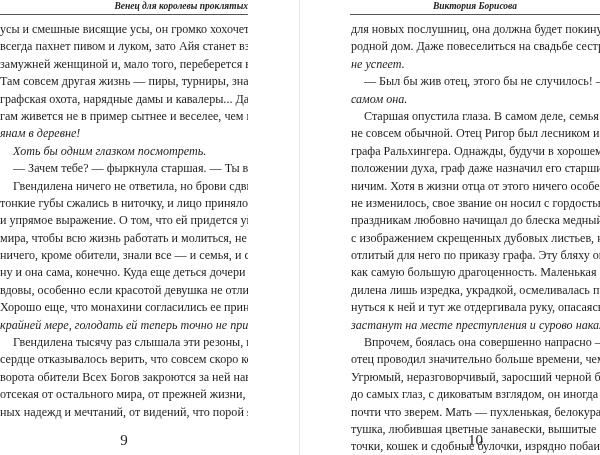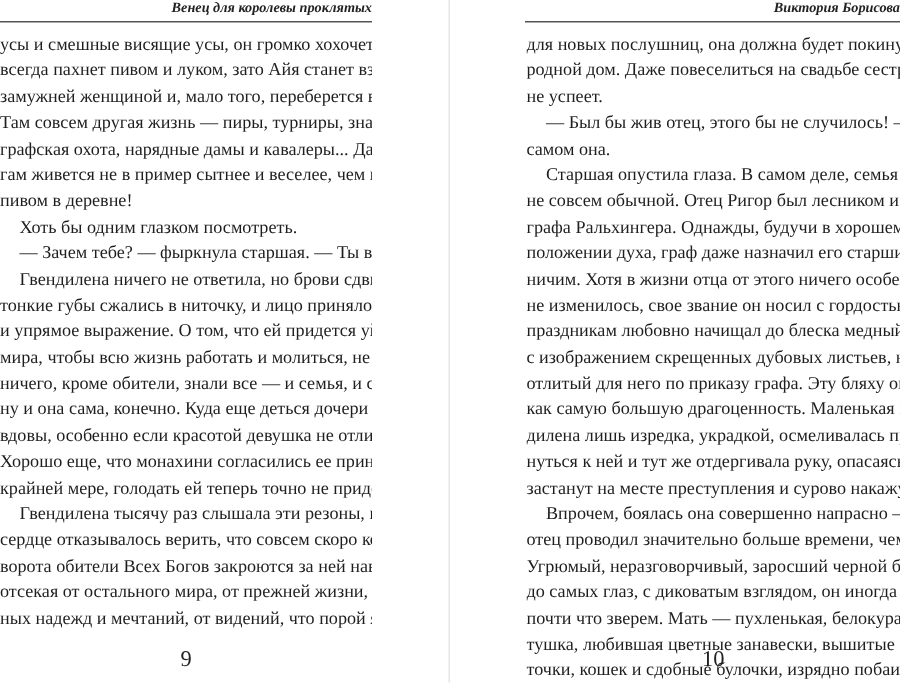--- a/index.html
+++ b/index.html
@@ -9,30 +9,30 @@
     .page-left { left: 0; width: 299px; }
     .page-right { left: 300px; width: 300px; }
     .gutter { position: absolute; left: 299px; top: 0; width: 1px; height: 455px; background: #e6e6e6; }
     .running-head {
       position: absolute; top: 0; height: 14px;
       font-family: "Liberation Serif", serif; font-style: italic; font-weight: bold;
       font-size: 9.5px; line-height: 12px; color: #222;
       border-bottom: 1px solid #555;
     }
     .page-left .running-head { left: 0; width: 248px; text-align: right; }
-    .page-right .running-head { left: 50px; width: 250px; text-align: right; }
+    .page-right .running-head { left: 50px; width: 250px; text-align: center; }
     .text-block {
       position: absolute; top: 21px;
       font-family: "Liberation Serif", serif; font-size: 12.1px; line-height: 17.4px; color: #1e1e1e;
       text-align: justify;
     }
     .page-left .text-block { left: 0; width: 248px; }
     .page-right .text-block { left: 51px; width: 249px; }
     .line { display: block; white-space: nowrap; overflow: hidden; height: 17.4px; text-align-last: justify; }
-    .line.last { text-align-last: left; }
+    .line.last { text-align-last: left; font-style: italic; }
     .line.indent { padding-left: 13px; }
     .folio {
       position: absolute; top: 431px; height: 18px;
       font-family: "Liberation Serif", serif; font-size: 15px; line-height: 18px; color: #222; text-align: center;
     }
     .page-left .folio { left: 0; width: 248px; }
     .page-right .folio { left: 51px; width: 249px; }
   </style>
 </head>
 <body>
@@ -40,21 +40,21 @@
 <div class="spread">
   <div class="page page-left">
     <div class="running-head">Венец для королевы проклятых</div>
     <div class="text-block" id="left-text">
         <span class="line">усы и смешные висящие усы, он громко хохочет, от него</span>
         <span class="line">всегда пахнет пивом и луком, зато Айя станет взрослой</span>
         <span class="line">замужней женщиной и, мало того, переберется в усадьбу.</span>
         <span class="line">Там совсем другая жизнь — пиры, турниры, знаменитая</span>
         <span class="line">графская охота, нарядные дамы и кавалеры... Даже слу-</span>
         <span class="line">гам живется не в пример сытнее и веселее, чем кресть-</span>
-        <span class="line last">пивом в деревне!</span>
+        <span class="line last">янам в деревне!</span>
         <span class="line indent last">Хоть бы одним глазком посмотреть.</span>
         <span class="line indent">— Зачем тебе? — фыркнула старшая. — Ты ведь все</span>
         <span class="line indent">Гвендилена ничего не ответила, но брови сдвинулись,</span>
         <span class="line">тонкие губы сжались в ниточку, и лицо приняло жесткое</span>
         <span class="line">и упрямое выражение. О том, что ей придется уйти от</span>
         <span class="line">мира, чтобы всю жизнь работать и молиться, не видя</span>
         <span class="line">ничего, кроме обители, знали все — и семья, и соседи...</span>
         <span class="line">ну и она сама, конечно. Куда еще деться дочери бедной</span>
         <span class="line">вдовы, особенно если красотой девушка не отличается?</span>
         <span class="line">Хорошо еще, что монахини согласились ее принять. По</span>

